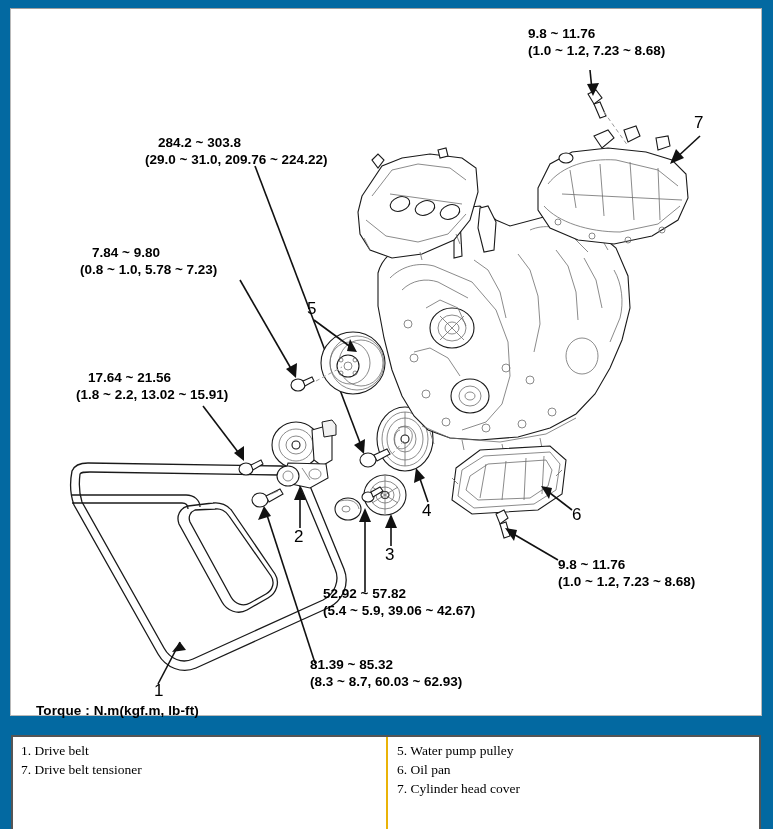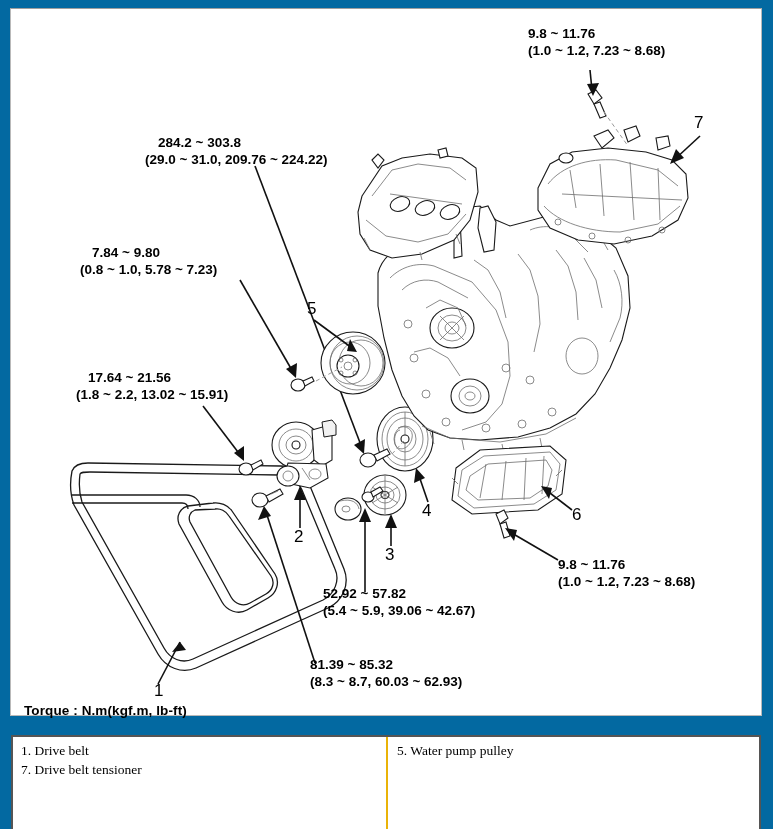--- a/index.html
+++ b/index.html
@@ -25,21 +25,21 @@
     background:#fff;
   }
   
   #diagram{
     position:absolute;
     left:10px;top:8px;
     width:752px;height:708px;
   }
   .torque-note{
     position:absolute;
-    left:24px;top:703px;
+    left:36px;top:703px;
     font-size:13.5px;
     font-weight:bold;
     color:#000;
     letter-spacing:0.1px;
     white-space:nowrap;
   }
   
   #legend{
     position:absolute;
     left:11px;top:735px;
@@ -404,16 +404,18 @@
 
   <div class="torque-note">Torque : N.m(kgf.m, lb-ft)</div>
 
   <div id="legend">
     <div class="legend-col">
       <div class="legend-item">1. Drive belt</div>
       <div class="legend-item">7. Drive belt tensioner</div>
     </div>
     <div class="legend-col right">
       <div class="legend-item">5. Water pump pulley</div>
+      <div class="legend-item">6. Oil pan</div>
+      <div class="legend-item">7. Cylinder head cover</div>
     </div>
   </div>
 
 </div>
 
 </body></html>

